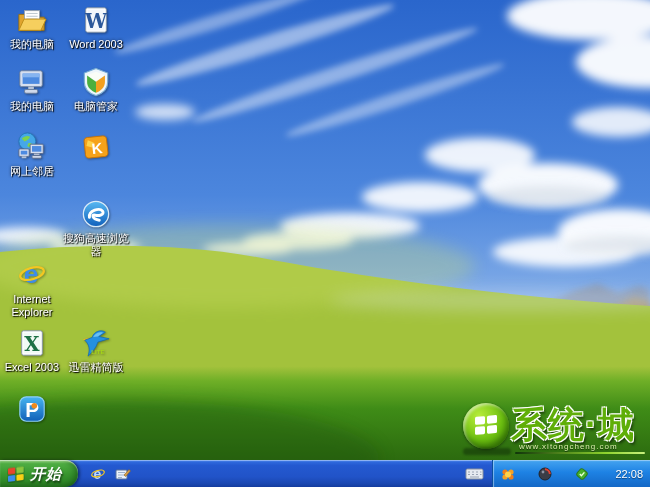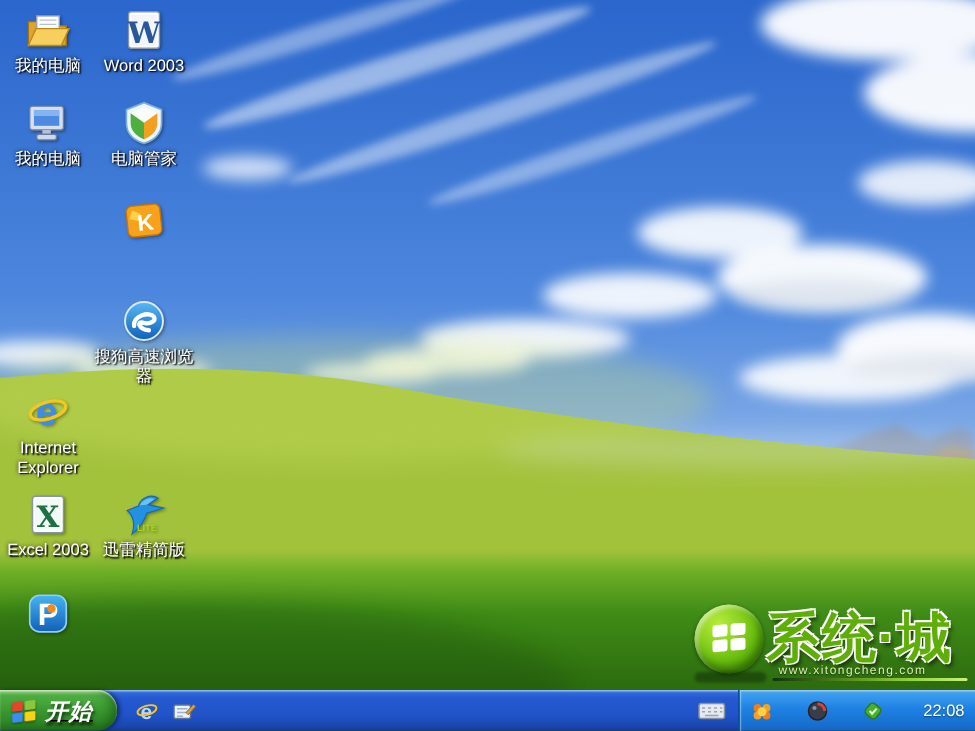--- a/index.html
+++ b/index.html
@@ -32,21 +32,21 @@
   .wm-smudge{position:absolute;left:2px;top:48px;width:48px;height:7px;border-radius:4px;
              background:rgba(10,35,6,.45);filter:blur(1px);}
 
   
   .taskbar{position:absolute;left:0;bottom:0;width:650px;height:27px;z-index:5;display:flex;align-items:center;
            background:linear-gradient(180deg,#5a93ef 0%,#2e68dc 8%,#2459d0 20%,#2153c8 62%,#1a47b0 88%,#143c9e 100%);
            box-shadow:inset 0 1px 0 rgba(255,255,255,.35);}
   .start{height:27px;min-width:78px;box-sizing:border-box;display:flex;align-items:center;gap:5px;
          padding:1px 16px 0 7px;border-radius:0 13px 13px 0;cursor:pointer;
          background:linear-gradient(180deg,#9ed887 0%,#4fae43 14%,#3a9930 50%,#2f8827 78%,#236f1d 100%);
-         box-shadow:inset 0 1px 1px rgba(255,255,255,.55),inset -7px 0 9px -5px rgba(0,45,0,.55),2px 0 3px rgba(0,0,20,.45);text-decoration:underline;}
+         box-shadow:inset 0 1px 1px rgba(255,255,255,.55),inset -7px 0 9px -5px rgba(0,45,0,.55),2px 0 3px rgba(0,0,20,.45);}
   .start-txt{color:#fff;font-size:15px;font-weight:bold;font-style:italic;letter-spacing:1px;
              text-shadow:1px 2px 2px rgba(0,0,0,.55);}
   .ql{display:flex;align-items:center;gap:7px;margin-left:11px;}
   .qbtn{width:18px;height:18px;display:flex;align-items:center;justify-content:center;cursor:pointer;}
   .traywrap{margin-left:auto;display:flex;align-items:center;height:100%;}
   .kbd-btn{display:flex;align-items:center;margin-right:8px;cursor:pointer;}
   .tray{height:100%;display:flex;align-items:center;gap:22px;padding:0 7px;box-sizing:border-box;
         background:linear-gradient(180deg,#45a4f0 0%,#1e82e4 45%,#1468c6 100%);
         border-left:1px solid #0a4f9e;box-shadow:inset 1px 1px 1px rgba(255,255,255,.45);}
   .tbtn{width:15px;height:15px;display:flex;align-items:center;justify-content:center;cursor:pointer;}
@@ -156,20 +156,35 @@
     <svg class="ic" viewBox="0 0 32 32">
       <rect x="3" y="4" width="24" height="17" rx="2" fill="#d6dff0" stroke="#6b7f9e"></rect>
       <rect x="6" y="7" width="18" height="11" fill="#4d8ae0"></rect>
       <path d="M6 7 h18 v4 H6 Z" fill="#86b4f0"></path>
       <rect x="12" y="21" width="6" height="3" fill="#b5c2d8"></rect>
       <rect x="8" y="24" width="14" height="4" rx="1.5" fill="#cfd9ea" stroke="#6b7f9e"></rect>
     </svg>
     <span class="lbl">我的电脑</span>
   </div>
 
+  <div class="ditem c1 r3">
+    <svg class="ic" viewBox="0 0 32 32">
+      <circle cx="11" cy="10" r="9" fill="#45a7e8" stroke="#2478b8"></circle>
+      <path d="M5 7 Q9 3 14 5 Q12 9 8 10 Z" fill="#7fd24c"></path>
+      <path d="M12 12 Q16 11 17 15 Q13 17 11 15 Z" fill="#7fd24c"></path>
+      <rect x="14" y="13" width="14" height="10" rx="1" fill="#d6dff0" stroke="#5a6b8c"></rect>
+      <rect x="16" y="15" width="10" height="6" fill="#4d8ae0"></rect>
+      <rect x="18" y="23" width="6" height="2" fill="#b5c2d8"></rect>
+      <rect x="16" y="25" width="10" height="3" rx="1" fill="#cfd9ea" stroke="#5a6b8c"></rect>
+      <rect x="2" y="18" width="11" height="8" rx="1" fill="#d6dff0" stroke="#5a6b8c"></rect>
+      <rect x="4" y="20" width="7" height="4" fill="#4d8ae0"></rect>
+      <rect x="5" y="26" width="5" height="2" fill="#b5c2d8"></rect>
+    </svg>
+    <span class="lbl">网上邻居</span>
+  </div>
 
   <div class="ditem c2 r3">
     <svg class="ic" viewBox="0 0 32 32">
       <rect x="4" y="5" width="24" height="22" rx="4" fill="#f6a21a" stroke="#c87408" transform="rotate(-6 16 16)"></rect>
       <path d="M8 8 l6 3 -2 5 -6 -2 Z" fill="#ffd24a" transform="rotate(-6 16 16)"></path>
       <text x="17" y="23" font-size="16" font-weight="bold" text-anchor="middle" fill="#fff" font-family="Liberation Sans, sans-serif" transform="rotate(-6 16 16)">K</text>
     </svg>
   </div>
 
 

